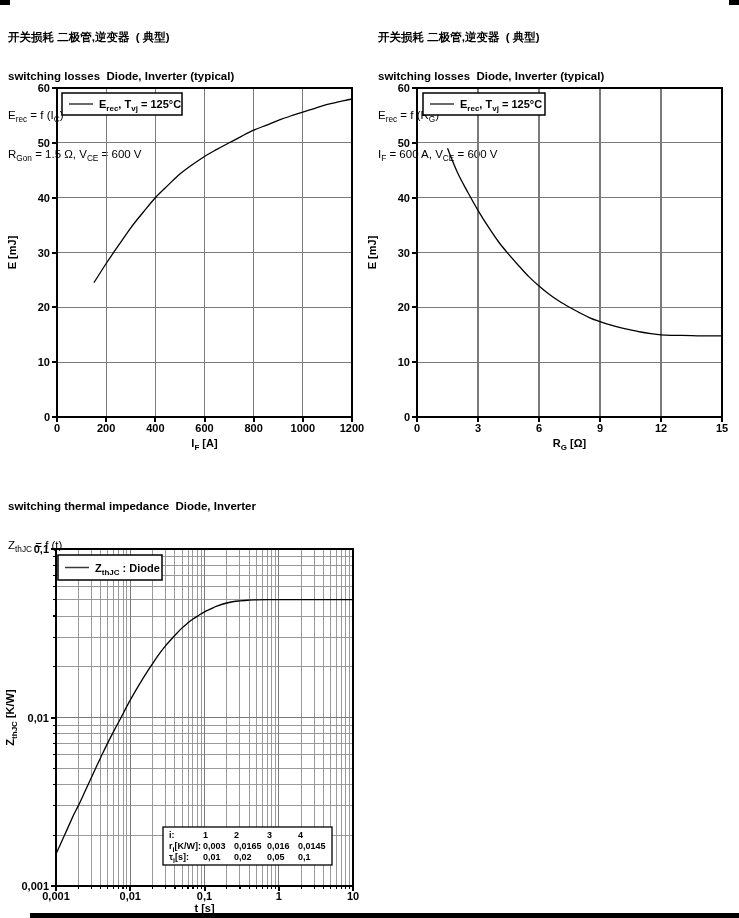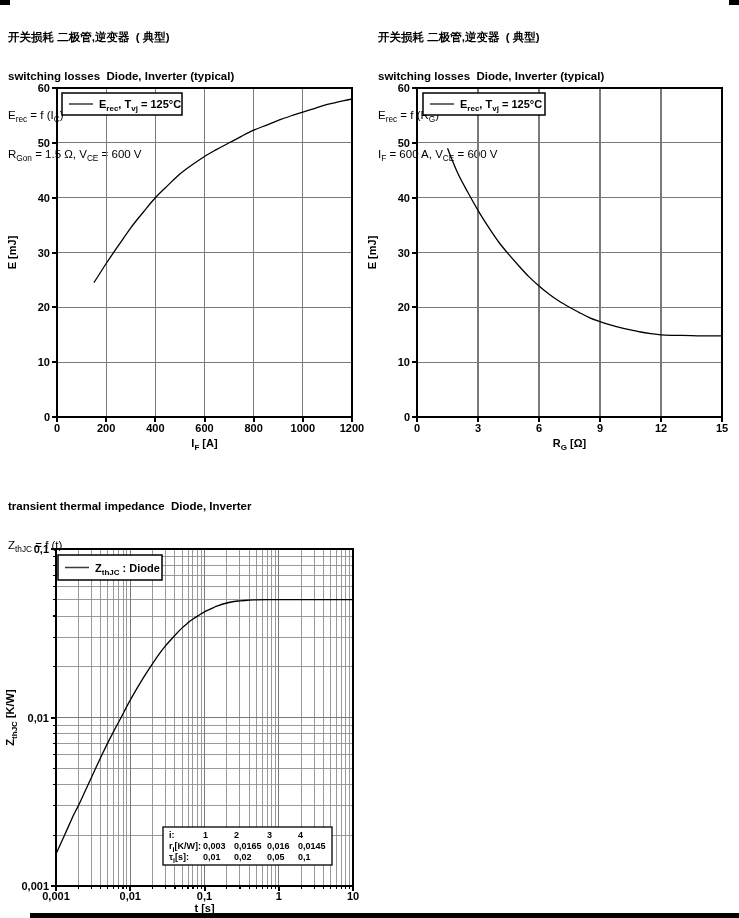--- a/index.html
+++ b/index.html
@@ -30,21 +30,21 @@
   </div>
 
   <div class="hdr" style="left:378px;top:5px">
     <div class="ln b">开关损耗 二极管,逆变器  ( 典型)</div>
     <div class="ln b">switching losses  Diode, Inverter (typical)</div>
     <div class="ln">E<sub>rec</sub> = f (R<sub>G</sub>)</div>
     <div class="ln">I<sub>F</sub> = 600 A, V<sub>CE</sub> = 600 V</div>
   </div>
 
   <div class="hdr" style="left:8px;top:474px">
-    <div class="ln b">transient thermal impedance  Diode, Inverter</div>
+    <div class="ln b">switching thermal impedance  Diode, Inverter</div>
     <div class="ln">Z<sub>thJC</sub> = f (t)</div>
   </div>
 
   <svg id="svg1" style="left:0;top:80px" width="370" height="375" viewBox="0 0 370 375">
       <g shape-rendering="crispEdges">
         <line x1="106.16666666666666" y1="8" x2="106.16666666666666" y2="337" stroke="#7a7a7a" stroke-width="1.3"></line>
         <line x1="155.33333333333331" y1="8" x2="155.33333333333331" y2="337" stroke="#7a7a7a" stroke-width="1.3"></line>
         <line x1="204.5" y1="8" x2="204.5" y2="337" stroke="#7a7a7a" stroke-width="1.3"></line>
         <line x1="253.66666666666666" y1="8" x2="253.66666666666666" y2="337" stroke="#7a7a7a" stroke-width="1.3"></line>
         <line x1="302.83333333333337" y1="8" x2="302.83333333333337" y2="337" stroke="#7a7a7a" stroke-width="1.3"></line>

